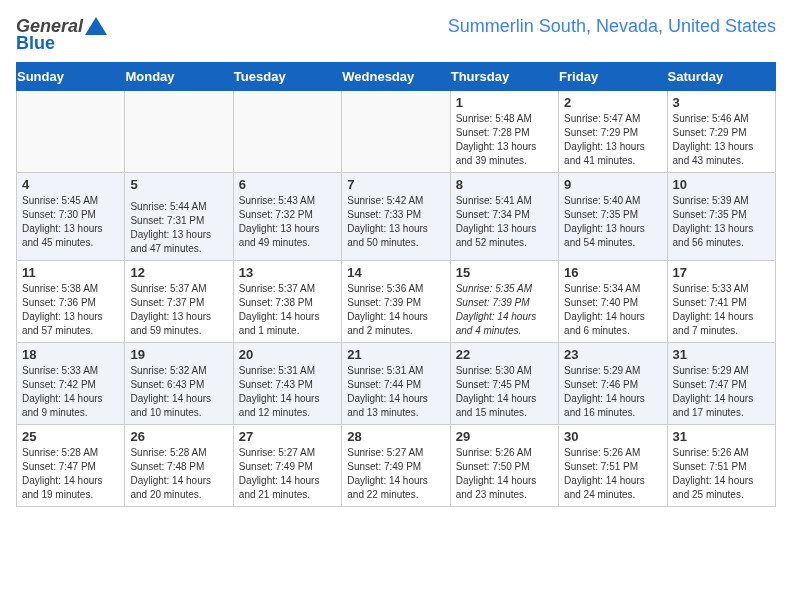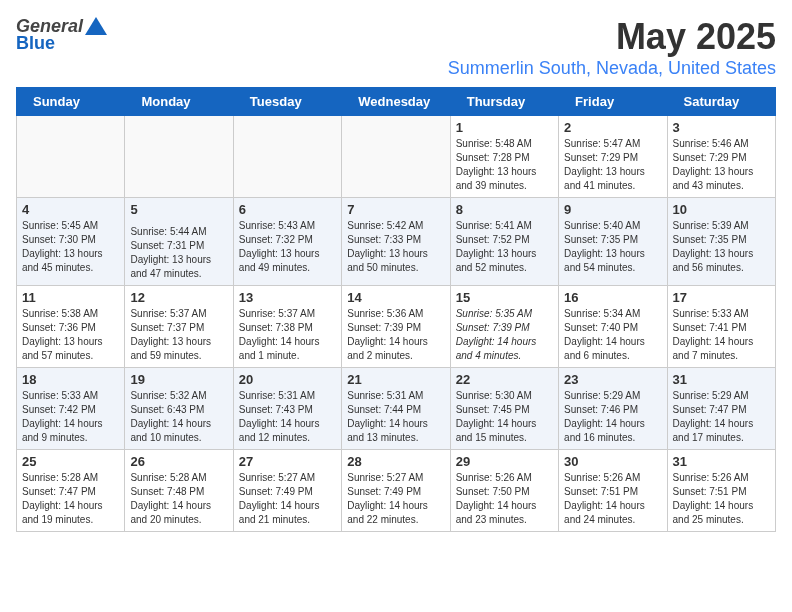--- a/index.html
+++ b/index.html
@@ -36,21 +36,21 @@
     .calendar {
       width: 100%;
       border-collapse: collapse;
       border: 1px solid #ccc;
     }
     .calendar th {
       background-color: #1565c0;
       color: #fff;
       font-size: 13px;
       font-weight: bold;
-      padding: 6px 16px;
+      padding: 6px 0;
       text-align: left;
       border: 1px solid #1565c0;
     }
     .calendar td {
       vertical-align: top;
       border: 1px solid #ccc;
       padding: 4px 5px;
       width: calc(100% / 7);
       min-height: 80px;
       font-size: 10.5px;
@@ -84,21 +84,20 @@
       <div style="display:flex;align-items:center;font-style:italic;">
         <span style="font-size:18px;font-weight:bold;color:#444;">General</span>
         <svg width="22" height="18" viewBox="0 0 22 18" style="margin-left:2px;margin-top:-2px;">
           <polygon points="0,18 11,0 22,18" fill="#1565c0"></polygon>
         </svg>
       </div>
       <span style="font-size:18px;font-weight:bold;color:#1565c0;display:block;margin-top:-4px;">Blue</span>
     </div>
   </div>
   <div class="title-section">
-    <div class="month-title">May 2025</div>
     <div class="subtitle">Summerlin South, Nevada, United States</div>
   </div>
 </div>
 
 <table class="calendar">
   <thead>
     <tr>
     <th>Sunday</th>
         <th>Monday</th>
         <th>Tuesday</th>
@@ -161,21 +160,21 @@
         <td>
           <span class="day-number">7</span>
           <div class="day-info" style="white-space: pre-line;">Sunrise: 5:42 AM
 Sunset: 7:33 PM
 Daylight: 13 hours
 and 50 minutes.</div>
         </td>
         <td>
           <span class="day-number">8</span>
           <div class="day-info" style="white-space: pre-line;">Sunrise: 5:41 AM
-Sunset: 7:52 PM
+Sunset: 7:34 PM
 Daylight: 13 hours
 and 52 minutes.</div>
         </td>
         <td>
           <span class="day-number">9</span>
           <div class="day-info" style="white-space: pre-line;">Sunrise: 5:40 AM
 Sunset: 7:35 PM
 Daylight: 13 hours
 and 54 minutes.</div>
         </td>

